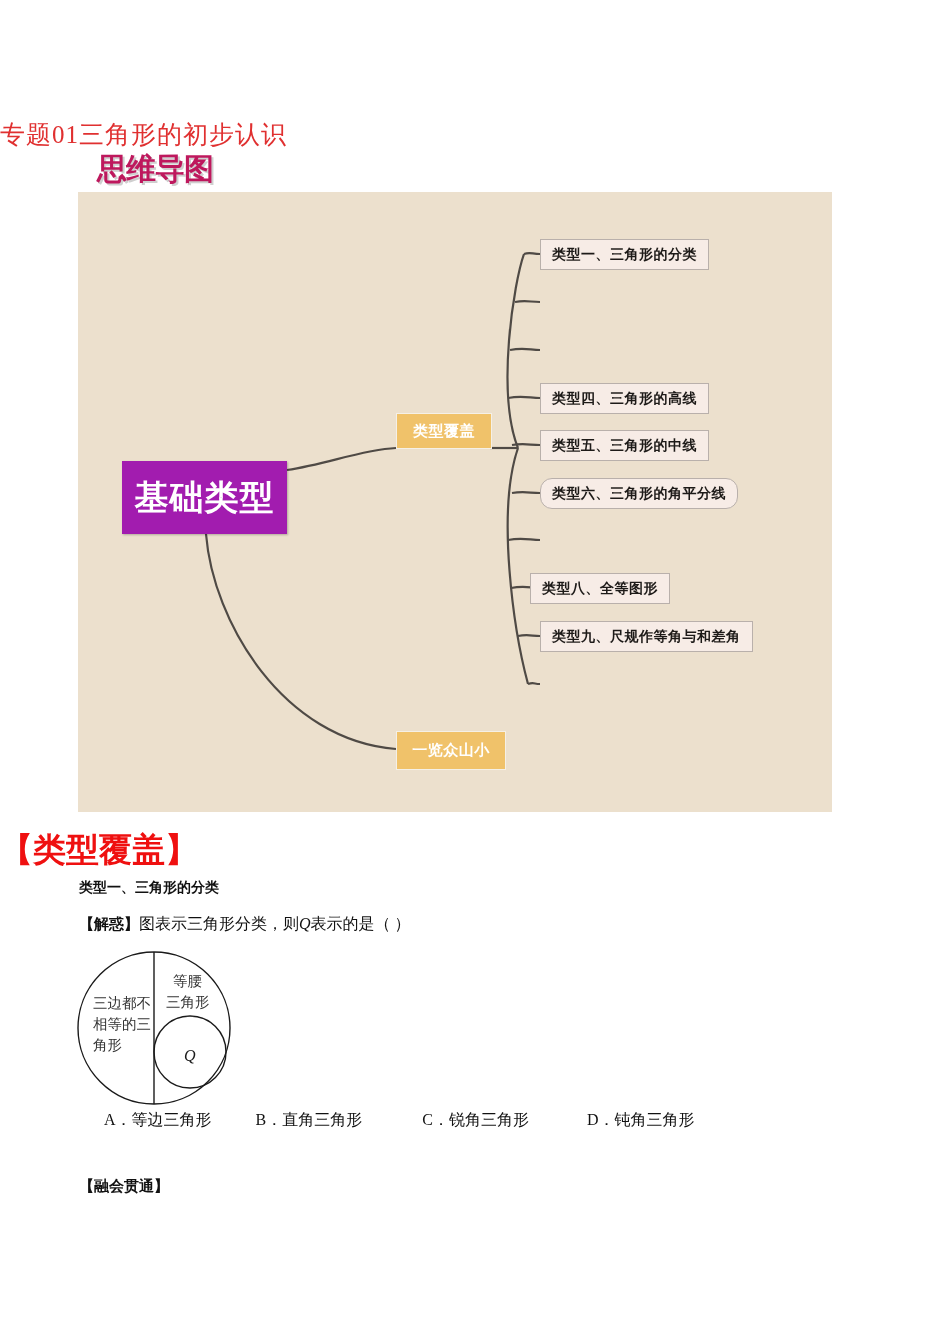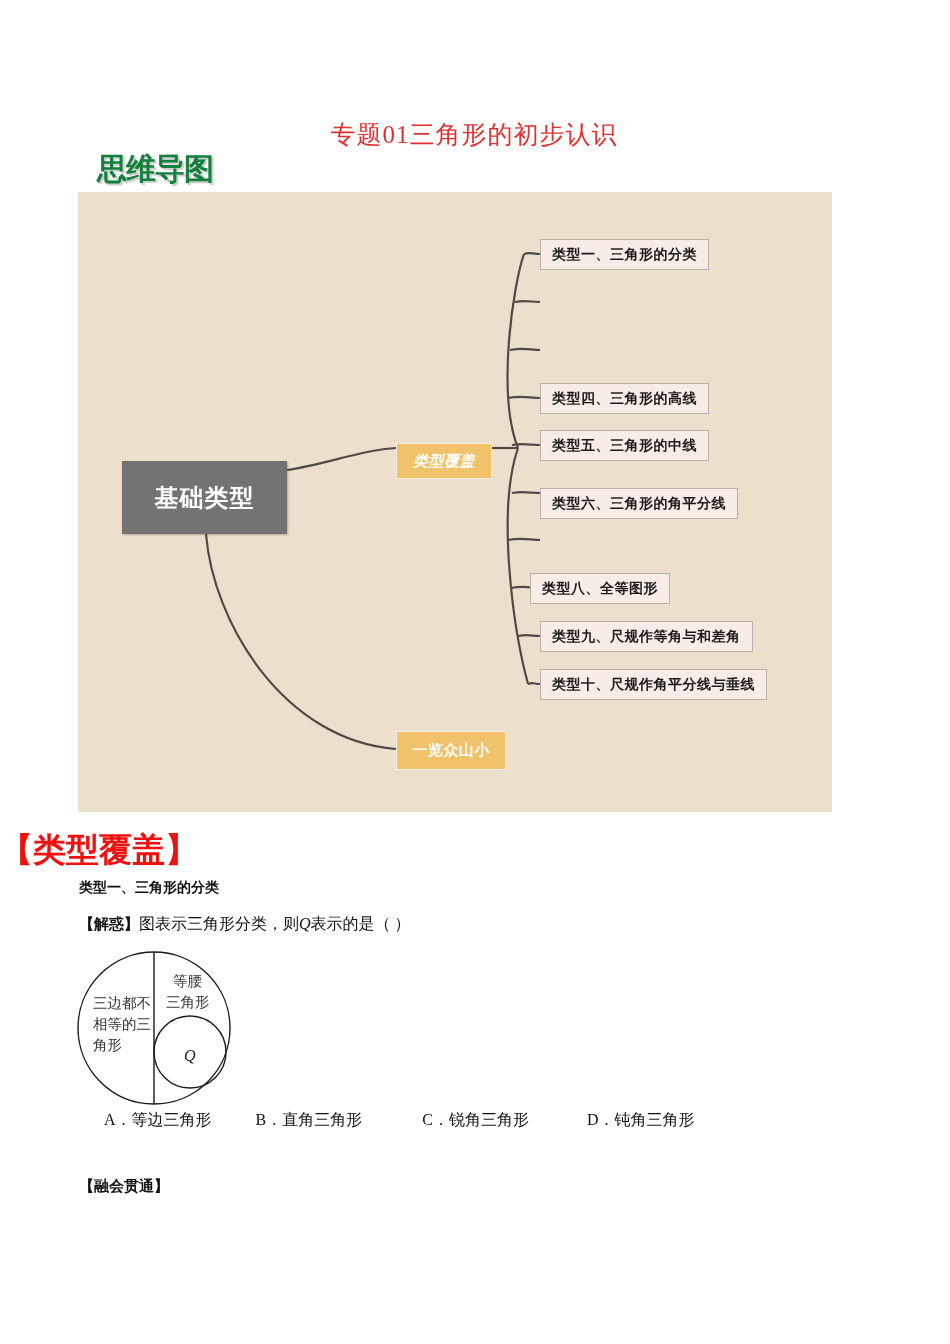--- a/index.html
+++ b/index.html
@@ -15,36 +15,36 @@
     color: #000;
     overflow: hidden;
   }
 
   
   .doc-title {
     position: absolute;
     top: 118px;
     left: 0;
     width: 948px;
-    text-align: center;
+    text-align: left;
     font-family: "Liberation Serif", "DejaVu Serif", serif;
     font-size: 25px;
     color: #e03030;
     letter-spacing: 1px;
     white-space: nowrap;
   }
 
   .section-heading-mind {
     position: absolute;
     top: 149px;
     left: 97px;
     font-family: "Liberation Sans", "DejaVu Sans", sans-serif;
     font-size: 30px;
     font-weight: bold;
-    color: #15803d;
+    color: #be185d;
     letter-spacing: -1px;
     text-shadow: 2px 2px 0 #cfcfcf;
   }
 
   
   .mindmap {
     position: absolute;
     left: 78px;
     top: 192px;
     width: 754px;
@@ -59,24 +59,24 @@
     height: 620px;
   }
 
   
   .node-root {
     position: absolute;
     left: 44px;
     top: 269px;
     width: 165px;
     height: 73px;
-    background: #737373;
+    background: #a21caf;
     color: #ffffff;
     font-family: "Liberation Sans", "DejaVu Sans", sans-serif;
-    font-size: 24px;
+    font-size: 34px;
     font-weight: bold;
     display: flex;
     align-items: center;
     justify-content: center;
     letter-spacing: 1px;
     box-shadow: 1px 1px 2px rgba(0,0,0,0.25);
   }
 
   
   .node-orange {
@@ -87,24 +87,23 @@
     font-size: 15px;
     font-weight: bold;
     display: flex;
     align-items: center;
     justify-content: center;
     letter-spacing: 0.5px;
     border: 1px solid #f5f0e6;
   }
   .node-orange.n-cover {
     left: 318px;
-    top: 251px;
+    top: 221px;
     width: 94px;
     height: 34px;
-    font-style: italic;
   }
   .node-orange.n-view {
     left: 318px;
     top: 539px;
     width: 108px;
     height: 37px;
   }
 
   
   .node-leaf {
@@ -234,24 +233,23 @@
   </svg>
 
   <div class="node-root">基础类型</div>
 
   <div class="node-orange n-cover">类型覆盖</div>
   <div class="node-orange n-view">一览众山小</div>
 
   <div class="node-leaf" style="left:462px; top:47px;">类型一、三角形的分类</div>
   <div class="node-leaf" style="left:462px; top:191px;">类型四、三角形的高线</div>
   <div class="node-leaf" style="left:462px; top:238px;">类型五、三角形的中线</div>
-  <div class="node-leaf" style="left:462px; top:296px;">类型六、三角形的角平分线</div>
+  <div class="node-leaf" style="left:462px; top:286px;border-radius:12px;">类型六、三角形的角平分线</div>
   <div class="node-leaf" style="left:452px; top:381px;">类型八、全等图形</div>
   <div class="node-leaf" style="left:462px; top:429px;">类型九、尺规作等角与和差角</div>
-  <div class="node-leaf" style="left:462px; top:477px;">类型十、尺规作角平分线与垂线</div>
 
 </div>
 
 <div class="red-section">【类型覆盖】</div>
 
 <div class="type-heading">类型一、三角形的分类</div>
 
 <div class="q-line">
   <span class="tag">【解惑】</span><span>图表示三角形分类，则</span><span class="ital">Q</span><span>表示的是（    ）</span>
 </div>

